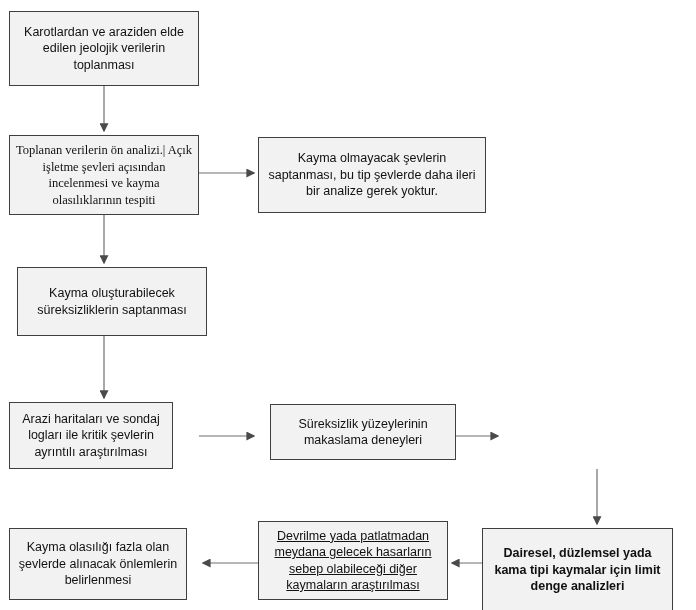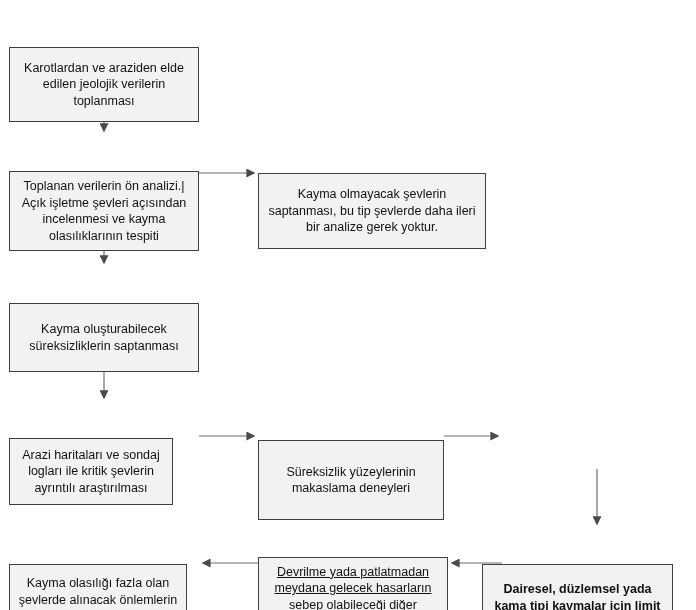--- a/index.html
+++ b/index.html
@@ -26,33 +26,32 @@
     background: #f2f2f2;
     border: 1px solid #3f3f3f;
     display: flex;
     align-items: center;
     justify-content: center;
     text-align: center;
     font-size: 12.5px;
     line-height: 16.5px;
     color: #111111;
     padding: 11px 5px;
-    margin-top: 36px;
   }
 
   
   .b1  { left: 9px;   top: 11px;  width: 190px; height: 75px; }
-  .b2  { left: 9px;   top: 135px; width: 190px; height: 80px; }
-  .b4  { left: 9px;   top: 267px; width: 190px; height: 69px; }
+  .b2  { left: 9px;   top: 135px; width: 190px; height: 80px; font-family: Liberation Serif, serif; }
+  .b4  { left: 17px;   top: 267px; width: 190px; height: 69px; }
   .b5  { left: 9px;   top: 402px; width: 164px; height: 67px; }
   .b10 { left: 9px;   top: 528px; width: 178px; height: 72px; }
 
   
   .b3  { left: 258px; top: 137px; width: 228px; height: 76px; }
-  .b6  { left: 258px; top: 404px; width: 186px; height: 80px; }
+  .b6  { left: 270px; top: 404px; width: 186px; height: 56px; }
   .b9  { left: 258px; top: 521px; width: 190px; height: 79px; text-decoration: underline; }
 
   
   .b7  { left: 502px; top: 403px; width: 191px; height: 66px; }
   .b8  { left: 482px; top: 528px; width: 191px; height: 84px; font-weight: bold; }
 </style>
 </head>
 <body>
 
 <div class="canvas">

